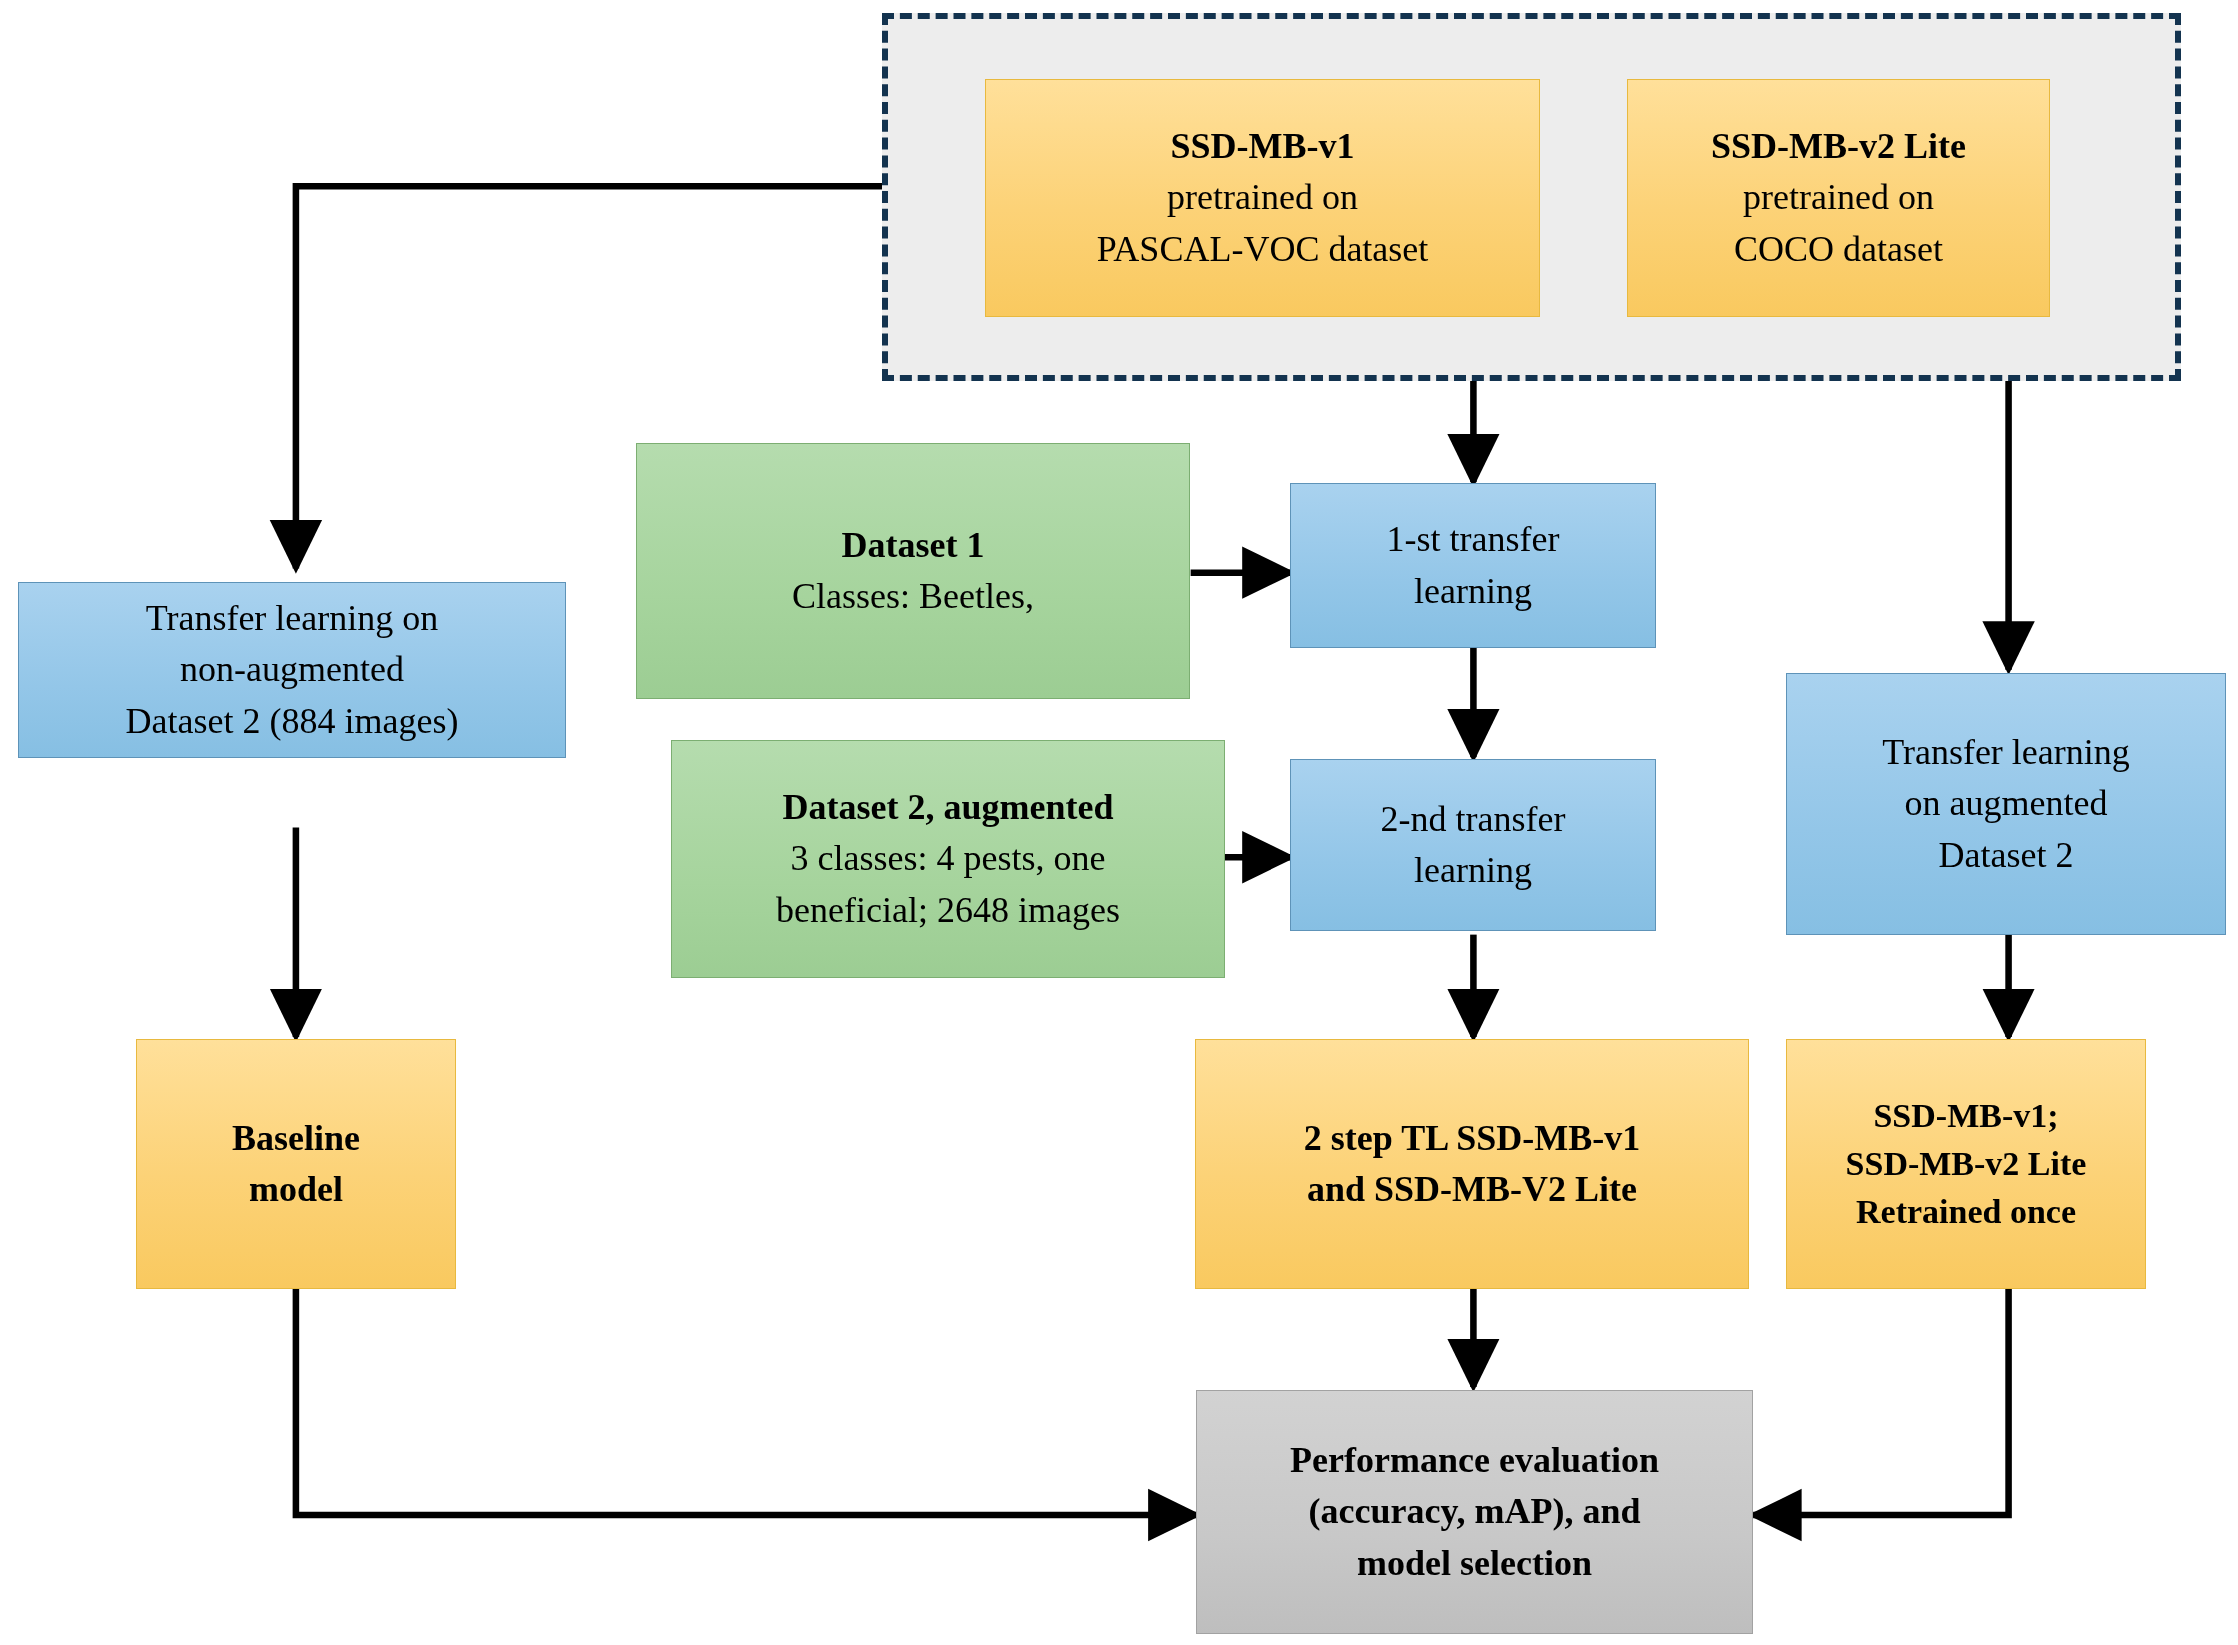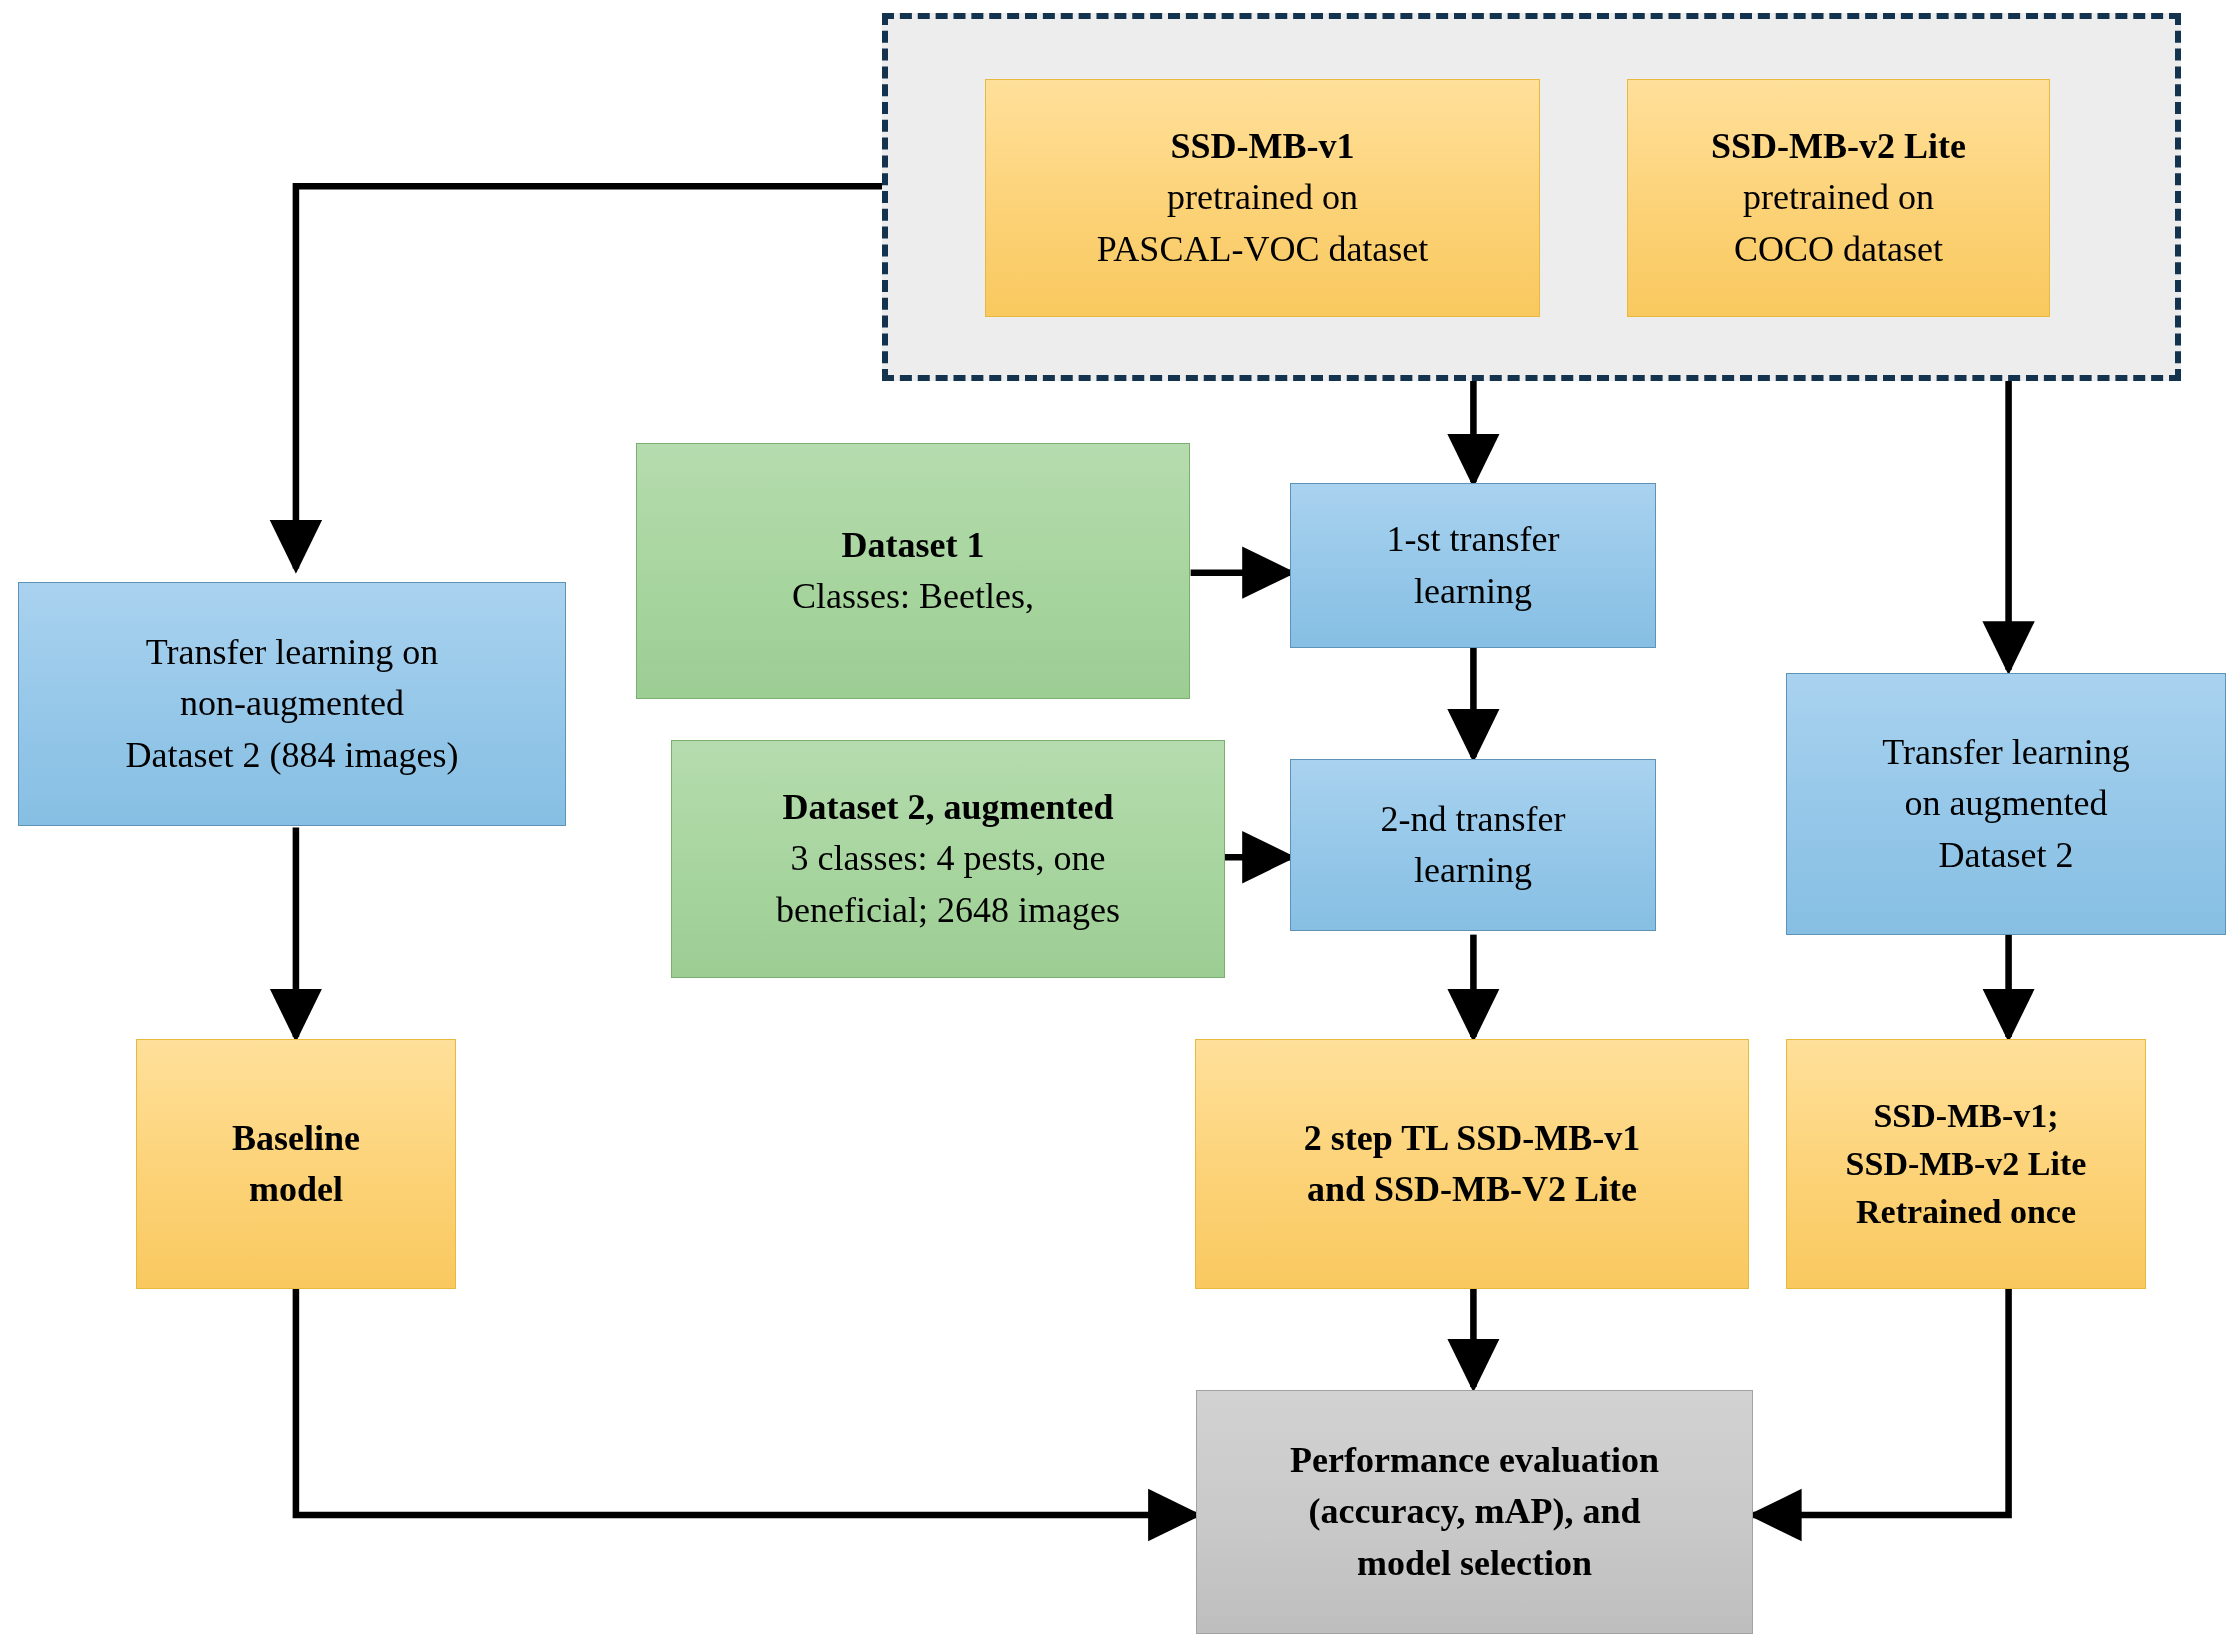--- a/index.html
+++ b/index.html
@@ -112,21 +112,21 @@
     <span class="ln">pretrained on</span>
     <span class="ln">PASCAL-VOC dataset</span>
   </div>
 
   <div class="node yellow fs-lg" style="left:1627px; top:79px; width:423px; height:238px;">
     <span class="ln b">SSD-MB-v2 Lite</span>
     <span class="ln">pretrained on</span>
     <span class="ln">COCO dataset</span>
   </div>
 
-  <div class="node blue fs-lg" style="left:18px; top:582px; width:548px; height:244px;">
+  <div class="node blue fs-lg" style="left:18px; top:582px; width:548px; height:176px;">
     <span class="ln">Transfer learning on</span>
     <span class="ln">non-augmented</span>
     <span class="ln">Dataset 2 (884 images)</span>
   </div>
 
   <div class="node green fs-lg" style="left:636px; top:443px; width:554px; height:256px;">
     <span class="ln b">Dataset 1</span>
     <span class="ln">Classes: Beetles,</span>
   </div>
 

